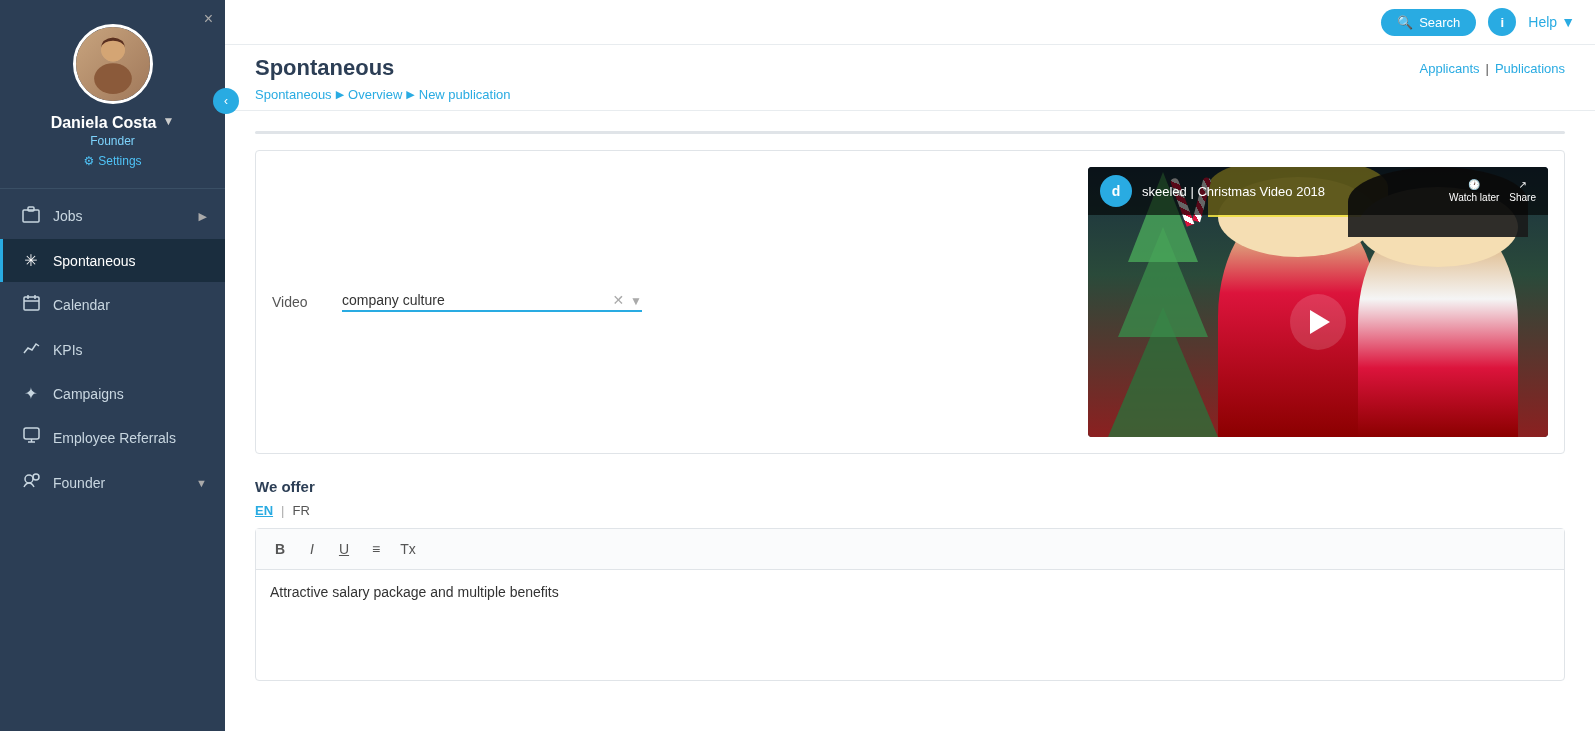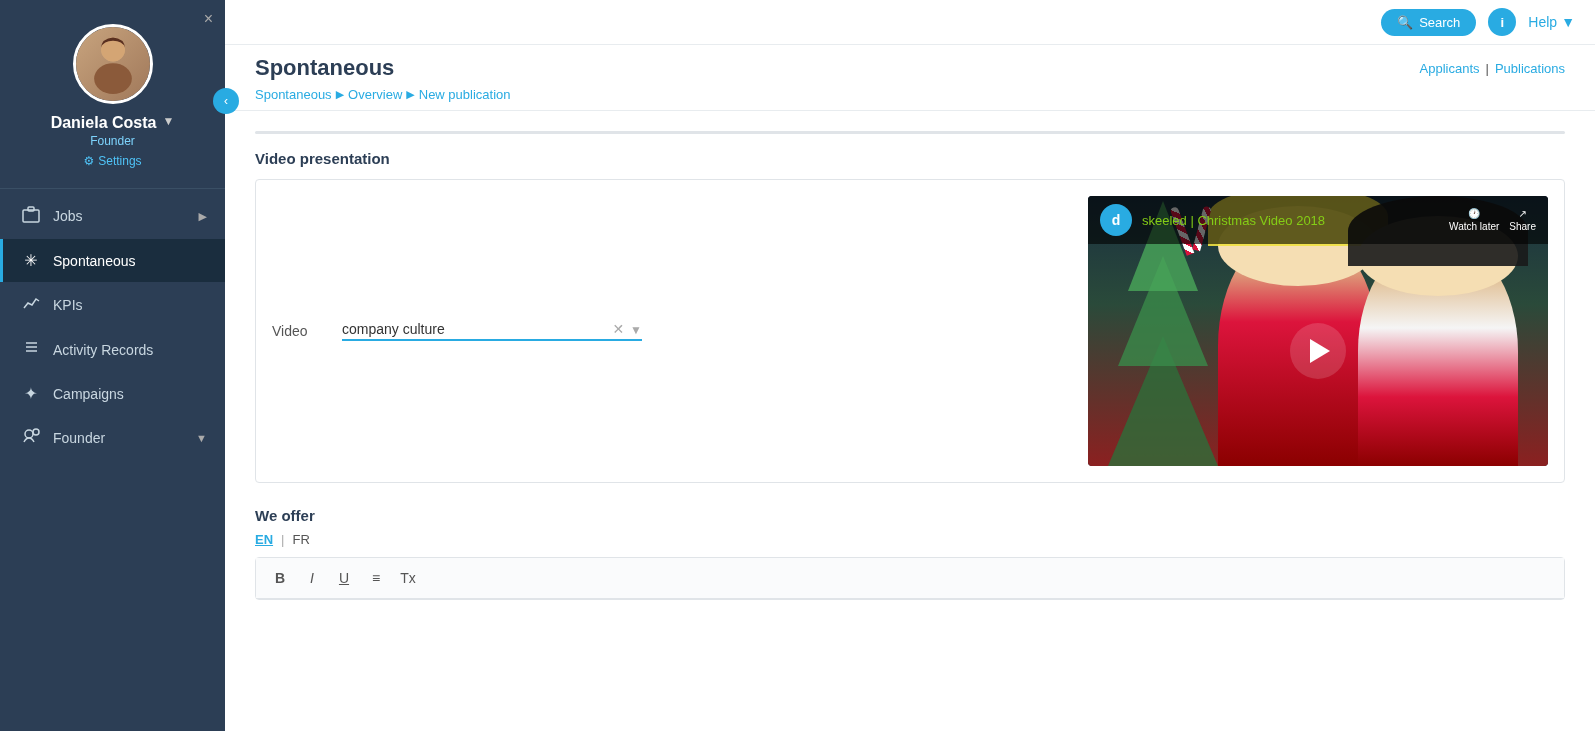--- a/index.html
+++ b/index.html
@@ -292,21 +292,21 @@
       background: #29abe2;
       border-radius: 50%;
       display: flex;
       align-items: center;
       justify-content: center;
       color: #fff;
       font-weight: bold;
       font-size: 14px;
     }
     .video-title-text {
-      color: #84cc16;
+      color: #ffffff;
       font-size: 13px;
       flex: 1;
     }
     .video-watch-later {
       display: flex;
       flex-direction: column;
       align-items: center;
       color: #fff;
       font-size: 10px;
       gap: 2px;
@@ -462,38 +462,49 @@
       <span>Jobs</span>
       <span class="nav-caret">▶</span>
     </div>
     <div class="nav-item active">
       <span class="nav-icon">✳</span>
       <span>Spontaneous</span>
     </div>
     <div class="nav-item">
       <span class="nav-icon">
         <svg width="17" height="17" viewBox="0 0 17 17" fill="none">
+            <rect x="1" y="3" width="15" height="13" rx="1" stroke="#c8d6e0" stroke-width="1.5" fill="none"></rect>
+            <line x1="5" y1="1" x2="5" y2="5" stroke="#c8d6e0" stroke-width="1.5"></line>
+            <line x1="12" y1="1" x2="12" y2="5" stroke="#c8d6e0" stroke-width="1.5"></line>
+            <line x1="1" y1="7" x2="16" y2="7" stroke="#c8d6e0" stroke-width="1.5"></line>
+          </svg>
+      </span>
+      <span>Calendar</span>
+    </div>
+    <div class="nav-item">
+      <span class="nav-icon">
+        <svg width="17" height="17" viewBox="0 0 17 17" fill="none">
             <polyline points="1,14 5,9 9,11 13,5 16,7" stroke="#c8d6e0" stroke-width="1.5" fill="none"></polyline>
           </svg>
       </span>
       <span>KPIs</span>
     </div>
     <div class="nav-item">
+      <span class="nav-icon">✦</span>
+      <span>Campaigns</span>
+    </div>
+    <div class="nav-item">
       <span class="nav-icon">
         <svg width="17" height="17" viewBox="0 0 17 17" fill="none">
-            <line x1="3" y1="4" x2="14" y2="4" stroke="#c8d6e0" stroke-width="1.5"></line>
-            <line x1="3" y1="8" x2="14" y2="8" stroke="#c8d6e0" stroke-width="1.5"></line>
-            <line x1="3" y1="12" x2="14" y2="12" stroke="#c8d6e0" stroke-width="1.5"></line>
+            <rect x="1" y="1" width="15" height="11" rx="2" stroke="#c8d6e0" stroke-width="1.5" fill="none"></rect>
+            <line x1="5" y1="15" x2="12" y2="15" stroke="#c8d6e0" stroke-width="1.5"></line>
+            <line x1="8.5" y1="12" x2="8.5" y2="15" stroke="#c8d6e0" stroke-width="1.5"></line>
           </svg>
       </span>
-      <span>Activity Records</span>
-    </div>
-    <div class="nav-item">
-      <span class="nav-icon">✦</span>
-      <span>Campaigns</span>
+      <span>Employee Referrals</span>
     </div>
     <div class="nav-item">
       <span class="nav-icon">
         <svg width="17" height="17" viewBox="0 0 17 17" fill="none">
             <circle cx="6" cy="7" r="4" stroke="#c8d6e0" stroke-width="1.5" fill="none"></circle>
             <circle cx="13" cy="5" r="3" stroke="#c8d6e0" stroke-width="1.5" fill="none"></circle>
             <path d="M1 15 Q3 11 6 11 Q9 11 11 15" stroke="#c8d6e0" stroke-width="1.5" fill="none"></path>
           </svg>
       </span>
       <span>Founder</span>
@@ -534,21 +545,20 @@
       <span class="arrow">▶</span>
       <a>Overview</a>
       <span class="arrow">▶</span>
       <a>New publication</a>
     </div>
   </div>
 
   <div class="content">
     <div class="top-rule"></div>
 
-    <div class="section-title">Video presentation</div>
     <div class="video-section">
       <div class="video-field">
         <span class="video-label">Video</span>
         <div class="video-input-wrap">
           <input class="video-input" type="text" value="company culture" id="video-input-el" style="">
           <span class="video-clear">✕</span>
           <span class="video-dropdown">▼</span>
         </div>
 
         <div class="video-thumbnail">
@@ -596,16 +606,19 @@
         <span class="lang-tab-inactive">FR</span>
       </div>
       <div class="editor-wrap">
         <div class="editor-toolbar">
           <button class="toolbar-btn bold">B</button>
           <button class="toolbar-btn italic">I</button>
           <button class="toolbar-btn underline">U</button>
           <button class="toolbar-btn">≡</button>
           <button class="toolbar-btn">Tx</button>
         </div>
+        <div class="editor-body" contenteditable="true" style="">
+          <span>Attractive salary package and multiple benefits</span>
+        </div>
       </div>
     </div>
   </div>
 </div>
 
 </body></html>

